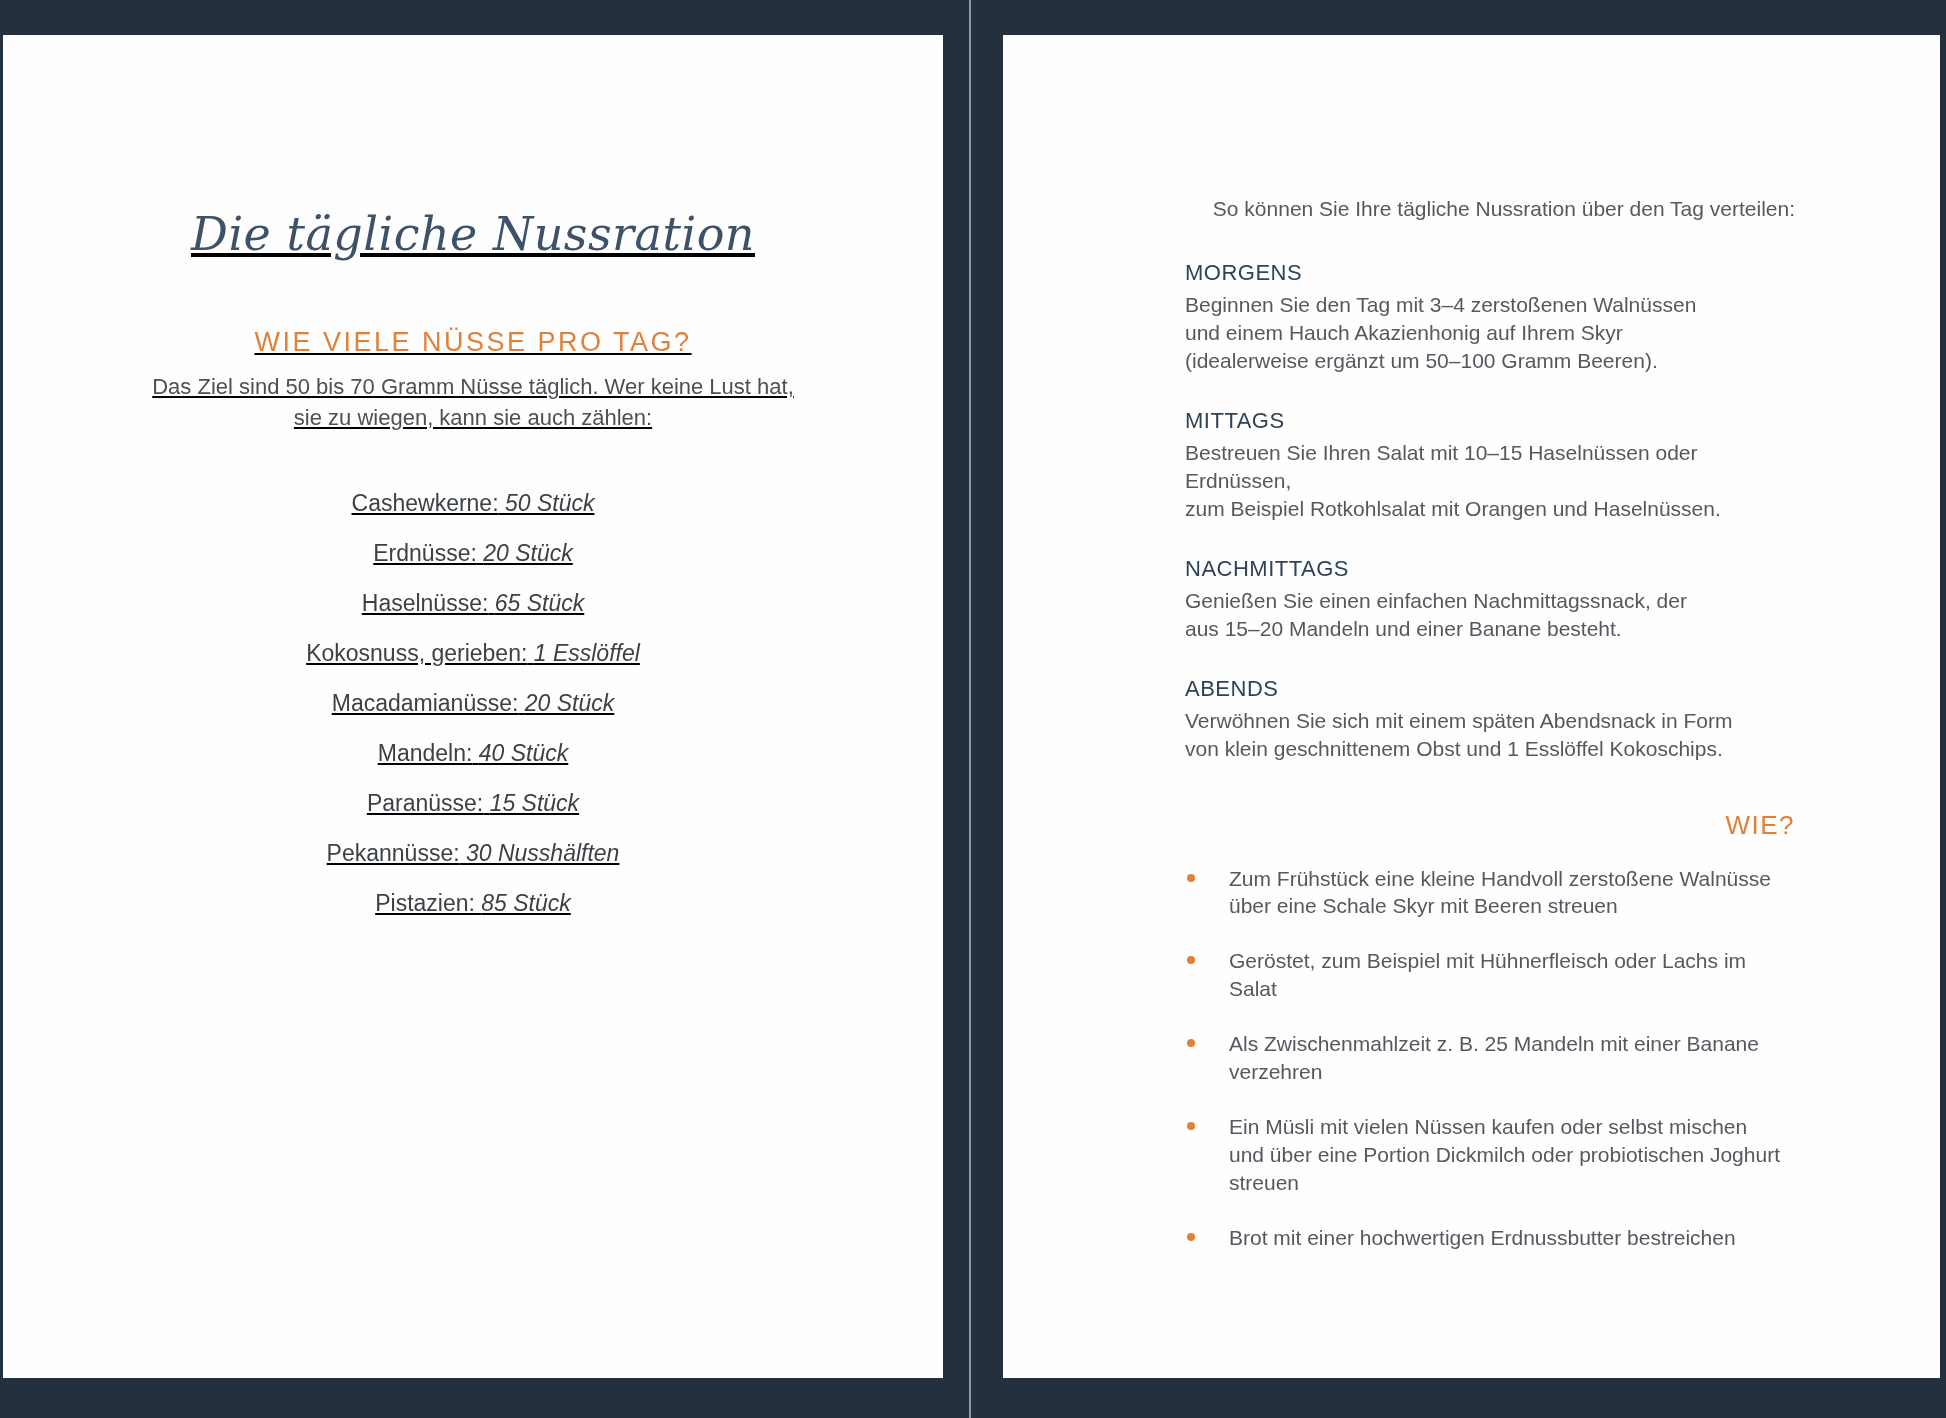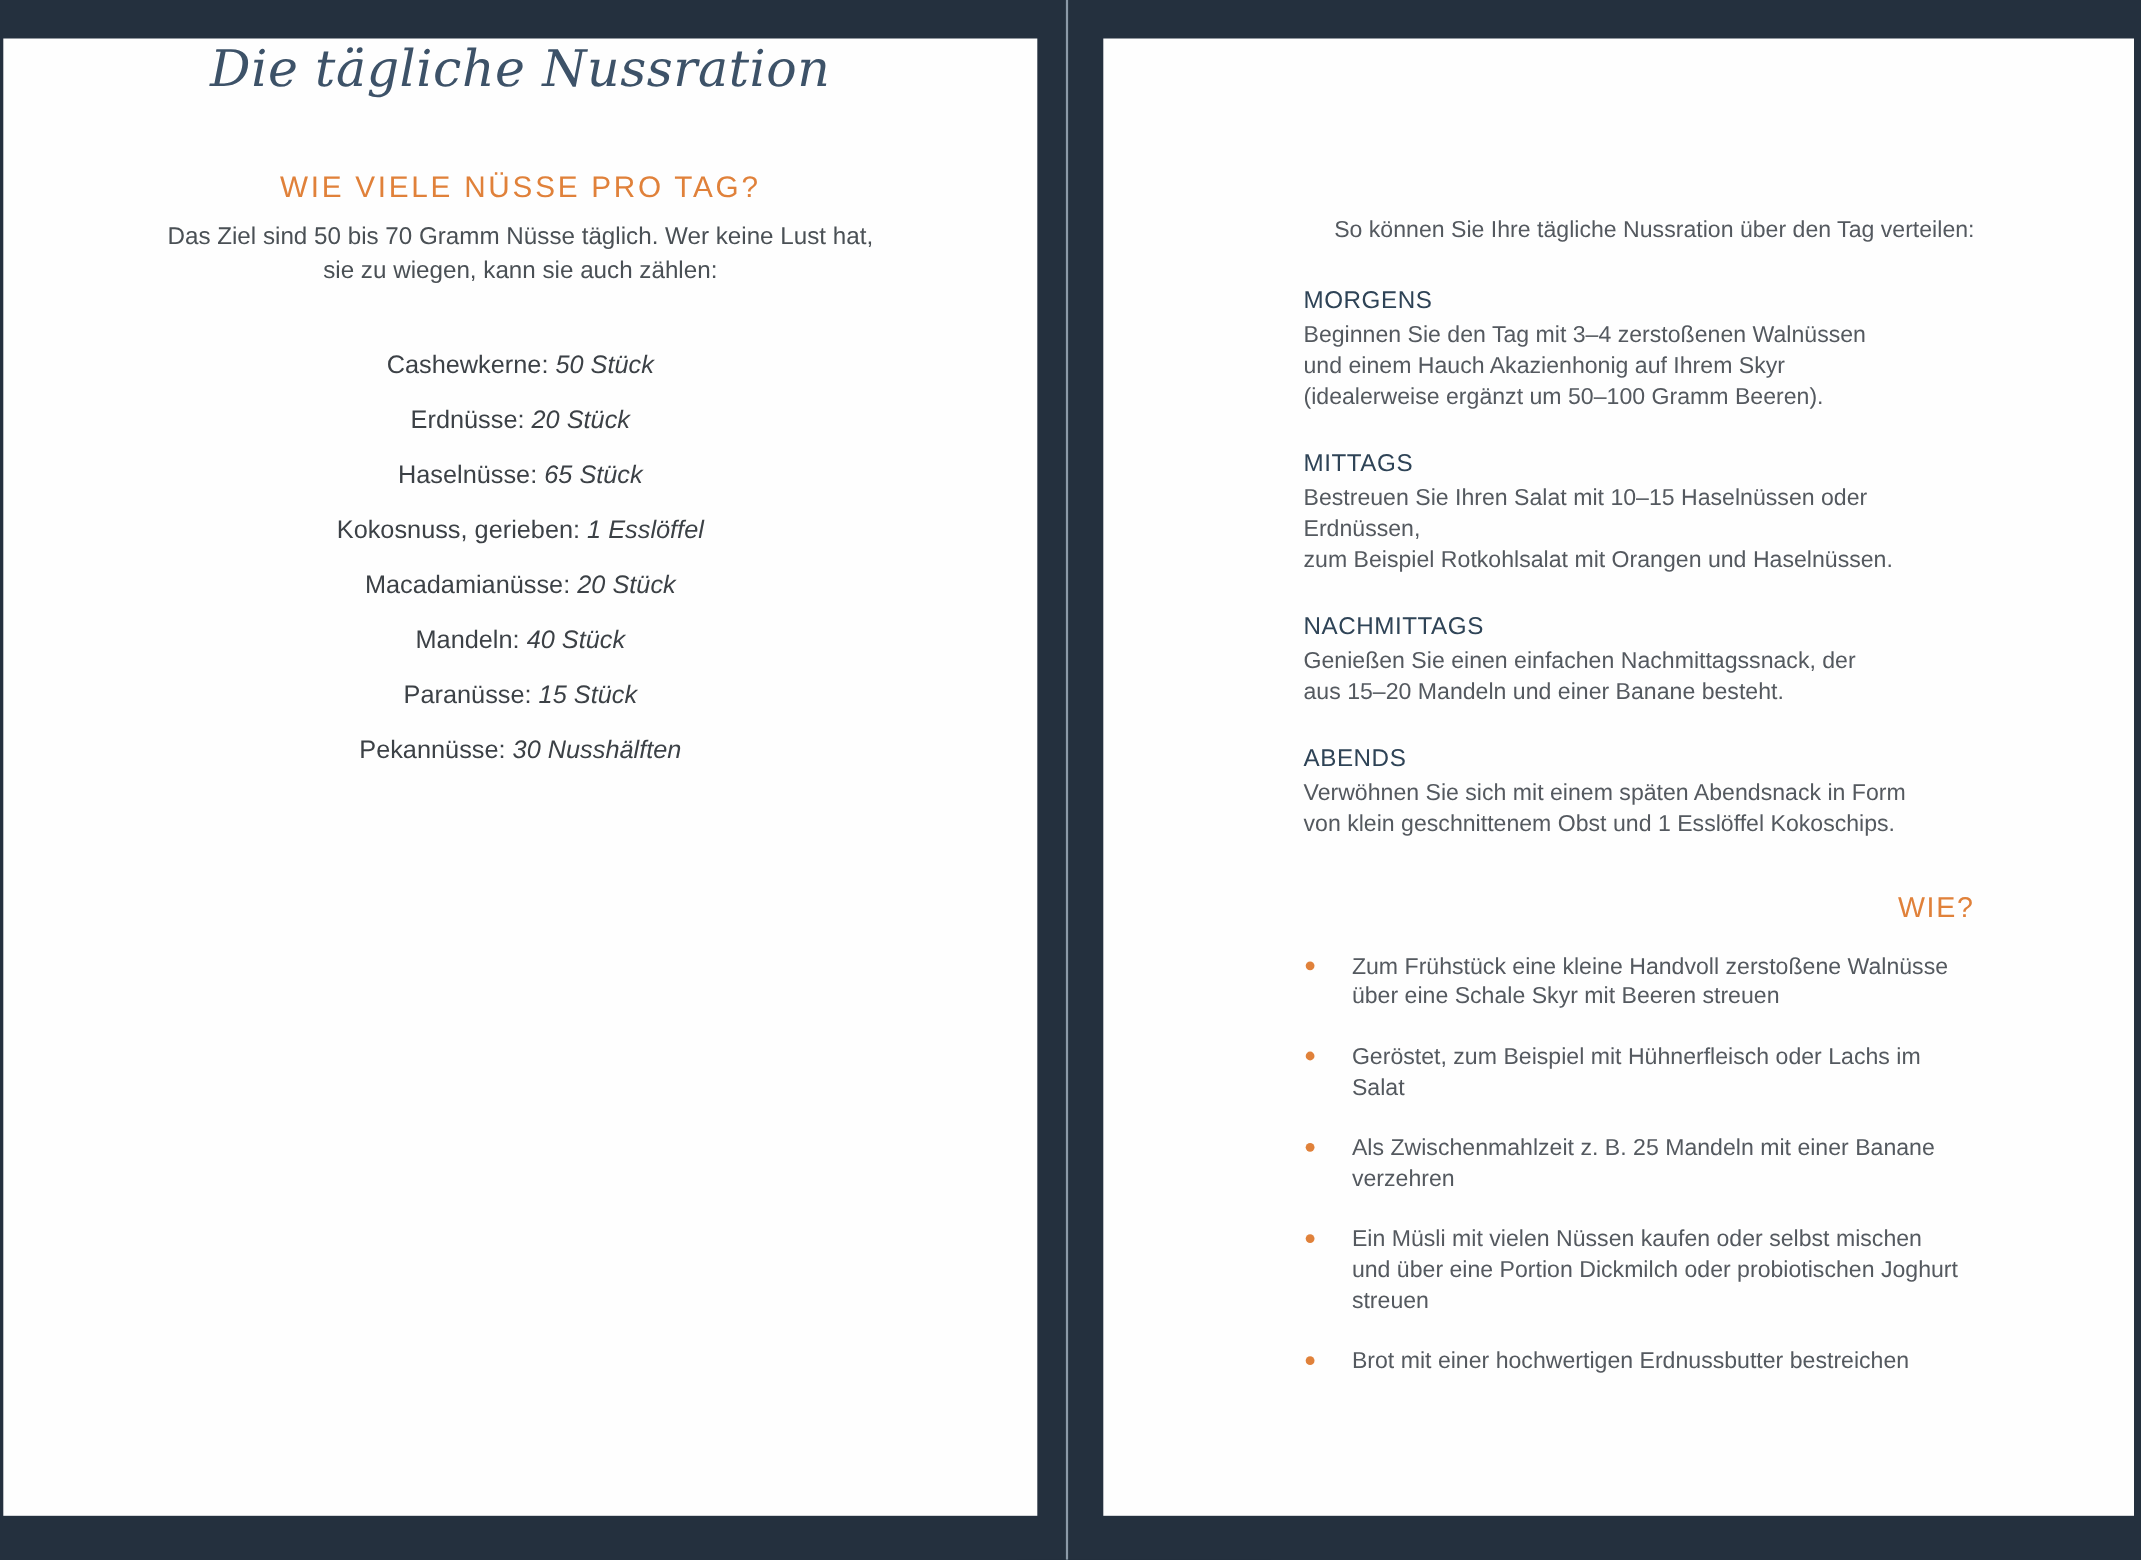--- a/index.html
+++ b/index.html
@@ -25,21 +25,23 @@
   .page {
     position: absolute;
     top: 35px;
     height: 1343px;
     background: #FEFEFE;
     box-sizing: border-box;
   }
   .page-left {
     left: 3px;
     width: 940px;
+    padding-top: 172px;
     text-align: center;
+    text-decoration: underline;
   }
   .page-right {
     left: 1003px;
     width: 937px;
     padding: 160px 145px 0 182px;
     text-align: left;
   }
   
   .doc-title {
     font-family: "DejaVu Serif", "Liberation Serif", serif;
@@ -151,20 +153,21 @@
 sie zu wiegen, kann sie auch zählen:</p>
   <ul class="nut-list">
     <li><span>Cashewkerne:</span> <span class="nut-amount">50 Stück</span></li>
     <li><span>Erdnüsse:</span> <span class="nut-amount">20 Stück</span></li>
     <li><span>Haselnüsse:</span> <span class="nut-amount">65 Stück</span></li>
     <li><span>Kokosnuss, gerieben:</span> <span class="nut-amount">1 Esslöffel</span></li>
     <li><span>Macadamianüsse:</span> <span class="nut-amount">20 Stück</span></li>
     <li><span>Mandeln:</span> <span class="nut-amount">40 Stück</span></li>
     <li><span>Paranüsse:</span> <span class="nut-amount">15 Stück</span></li>
     <li><span>Pekannüsse:</span> <span class="nut-amount">30 Nusshälften</span></li>
+    <li><span>Pistazien:</span> <span class="nut-amount">85 Stück</span></li>
   </ul>
 </div>
 
 <div class="page page-right">
   <p class="right-intro">So können Sie Ihre tägliche Nussration über den Tag verteilen:</p>
 
   <div class="time-section">
     <h3 class="time-label">MORGENS</h3>
     <p class="time-text">Beginnen Sie den Tag mit 3–4 zerstoßenen Walnüssen
 und einem Hauch Akazienhonig auf Ihrem Skyr

